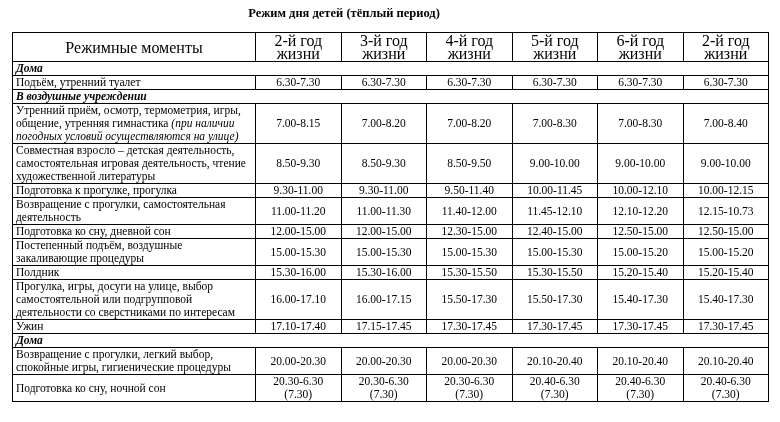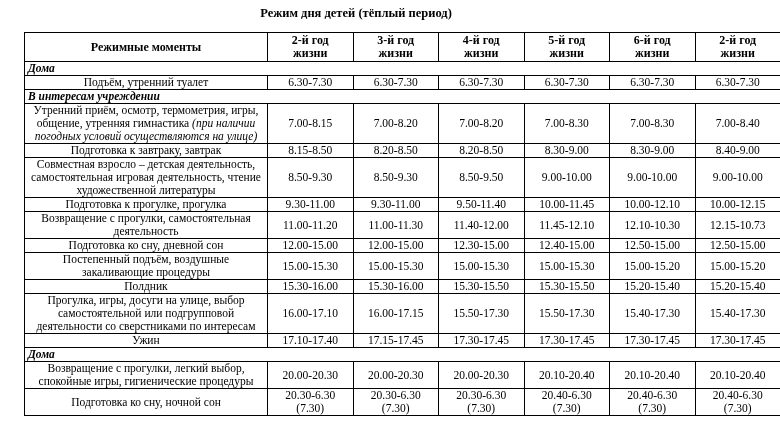--- a/index.html
+++ b/index.html
@@ -9,21 +9,20 @@
     width: 780px;
     height: 422px;
     overflow: hidden;
     font-family: "Liberation Serif", "DejaVu Serif", serif;
     color: #000000;
   }
   .page {
     width: 688px;
     height: 422px;
     position: relative;
-    margin-left: 12px;
   }
   .doc-title {
     text-align: center;
     font-weight: bold;
     font-size: 12.5px;
     padding-top: 6px;
     line-height: 14px;
   }
   table.schedule {
     border-collapse: collapse;
@@ -36,27 +35,27 @@
   table.schedule col.c-time { width: 85.5px; }
   table.schedule th,
   table.schedule td {
     border: 1px solid #000000;
     padding: 0 3px;
     line-height: 13px;
     vertical-align: middle;
     overflow: hidden;
   }
   table.schedule th {
-    font-weight: bold;
+    font-weight: normal;
     text-align: center;
-    font-size: 12px;
+    font-size: 16px;
     padding: 1px 18px;
   }
   td.moment-cell {
-    text-align: center;
+    text-align: left;
     padding-left: 4px;
   }
   td.moment-cell i {
     font-style: italic;
   }
   td.time-cell {
     text-align: center;
     white-space: pre-line;
   }
   td.section-cell {
@@ -101,41 +100,32 @@
         <tr>
           <td class="moment-cell"><span>Подъём, утренний туалет</span></td>
           <td class="time-cell">6.30-7.30</td>
           <td class="time-cell">6.30-7.30</td>
           <td class="time-cell">6.30-7.30</td>
           <td class="time-cell">6.30-7.30</td>
           <td class="time-cell">6.30-7.30</td>
           <td class="time-cell">6.30-7.30</td>
         </tr>
         <tr>
-          <td colspan="7" class="section-cell">В интересам учреждении</td>
+          <td colspan="7" class="section-cell">В воздушные учреждении</td>
         </tr>
         <tr>
           <td class="moment-cell"><span>Утренний приём, осмотр, термометрия, игры, общение, утренняя гимнастика </span><i>(при наличии погодных условий осуществляются на улице)</i></td>
           <td class="time-cell">7.00-8.15</td>
           <td class="time-cell">7.00-8.20</td>
           <td class="time-cell">7.00-8.20</td>
           <td class="time-cell">7.00-8.30</td>
           <td class="time-cell">7.00-8.30</td>
           <td class="time-cell">7.00-8.40</td>
         </tr>
         <tr>
-          <td class="moment-cell"><span>Подготовка к завтраку, завтрак</span></td>
-          <td class="time-cell">8.15-8.50</td>
-          <td class="time-cell">8.20-8.50</td>
-          <td class="time-cell">8.20-8.50</td>
-          <td class="time-cell">8.30-9.00</td>
-          <td class="time-cell">8.30-9.00</td>
-          <td class="time-cell">8.40-9.00</td>
-        </tr>
-        <tr>
           <td class="moment-cell"><span>Совместная взросло – детская деятельность, самостоятельная игровая деятельность, чтение художественной литературы</span></td>
           <td class="time-cell">8.50-9.30</td>
           <td class="time-cell">8.50-9.30</td>
           <td class="time-cell">8.50-9.50</td>
           <td class="time-cell">9.00-10.00</td>
           <td class="time-cell">9.00-10.00</td>
           <td class="time-cell">9.00-10.00</td>
         </tr>
         <tr>
           <td class="moment-cell"><span>Подготовка к прогулке, прогулка</span></td>
@@ -145,21 +135,21 @@
           <td class="time-cell">10.00-11.45</td>
           <td class="time-cell">10.00-12.10</td>
           <td class="time-cell">10.00-12.15</td>
         </tr>
         <tr>
           <td class="moment-cell"><span>Возвращение с прогулки, самостоятельная деятельность</span></td>
           <td class="time-cell">11.00-11.20</td>
           <td class="time-cell">11.00-11.30</td>
           <td class="time-cell">11.40-12.00</td>
           <td class="time-cell">11.45-12.10</td>
-          <td class="time-cell">12.10-10.30</td>
+          <td class="time-cell">12.10-12.20</td>
           <td class="time-cell">12.15-10.73</td>
         </tr>
         <tr>
           <td class="moment-cell"><span>Подготовка ко сну, дневной сон</span></td>
           <td class="time-cell">12.00-15.00</td>
           <td class="time-cell">12.00-15.00</td>
           <td class="time-cell">12.30-15.00</td>
           <td class="time-cell">12.40-15.00</td>
           <td class="time-cell">12.50-15.00</td>
           <td class="time-cell">12.50-15.00</td>

